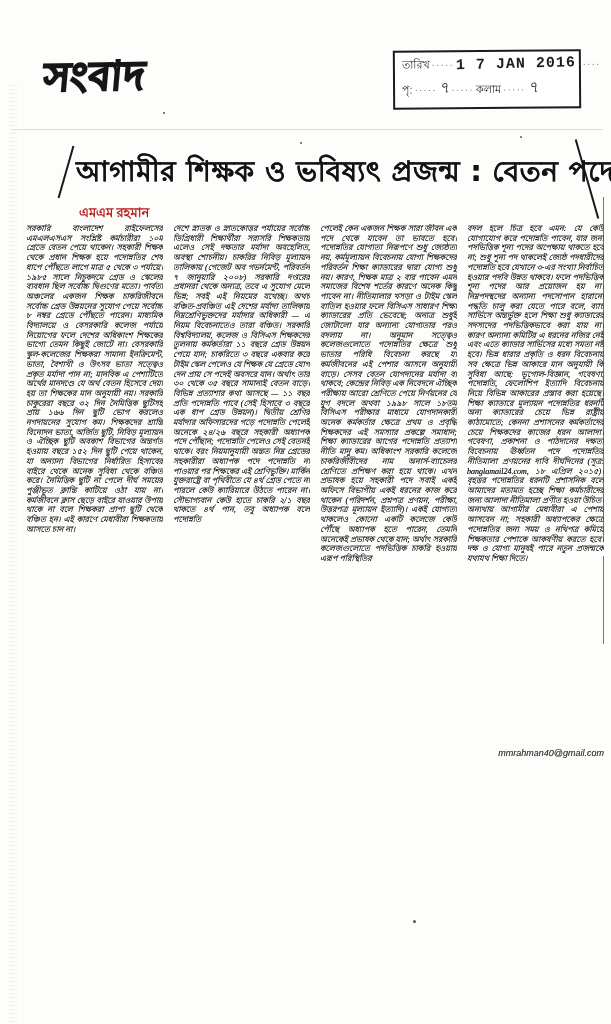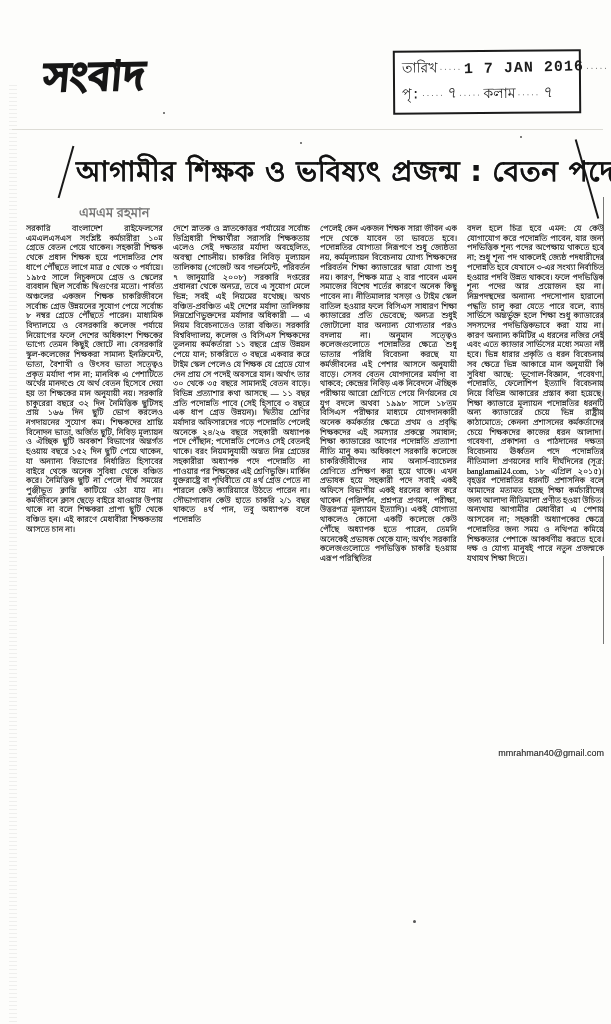--- a/index.html
+++ b/index.html
@@ -32,21 +32,21 @@
   }
   
   .stamp{
     position:absolute;left:393px;top:50px;width:170px;
     border:2.5px solid #1b1b1b;
     padding:4px 7px 5px 7px;
     background:#fff;
     transform:rotate(-.4deg);
   }
   .stamp-row{display:flex;align-items:baseline;white-space:nowrap;color:#222;}
-  .stamp-label{font-size:14px;font-family:Liberation Mono, monospace;}
+  .stamp-label{font-size:11px;font-family:Liberation Sans, sans-serif;}
   .leader{font-size:9px;letter-spacing:1.5px;color:#555;padding:0 2px;}
   .stamp-date{
     font-family:"Liberation Mono", monospace;font-weight:bold;
     font-size:15px;letter-spacing:1px;color:#1d1d1d;
     transform:rotate(-1deg);
   }
   .hand-num{
     font-family:"DejaVu Serif", serif;font-style:italic;
     font-size:16px;color:#222;transform:rotate(-6deg);display:inline-block;
   }
@@ -56,36 +56,37 @@
     font-family:"DejaVu Sans", sans-serif;
     font-size:28px;font-weight:bold;color:#131313;
     letter-spacing:.5px;white-space:nowrap;
     text-shadow:0 0 .6px rgba(0,0,0,.7);
   }
   .pen-mark{position:absolute;background:#181818;width:2px;}
   .mark-left{left:65px;top:145px;height:54px;transform:rotate(16deg);}
   .mark-right{left:586px;top:138px;height:82px;transform:rotate(-16deg);}
   .byline{
     position:absolute;left:79px;top:203px;
-    font-family:Liberation Sans, sans-serif;
-    font-size:13px;font-weight:bold;color:#737373;text-align:right;
+    font-family:Liberation Serif, serif;
+    font-size:13px;font-weight:bold;color:#b91c1c;text-align:right;
   }
   
   .article{
     position:absolute;left:26px;top:224px;width:578px;
     display:flex;gap:10px;
   }
   .col{
     width:137px;flex:0 0 137px;
     font-size:8px;line-height:9.7px;
     text-align:justify;
     color:#161616;
     overflow:hidden;
     text-shadow:0 0 .5px rgba(25,25,25,.8);
     word-break:break-word;
+    font-style:italic;
   }
   .col-1{height:524px;}
   .col-2{height:561px;}
   .col-3{height:575px;}
   .col-4-text{height:498px;overflow:hidden;}
   .email-line{
     margin-top:27px;text-align:right;
     font-family:"Liberation Sans", sans-serif;
     font-size:9px;color:#3a3a3a;
     text-shadow:0 0 .6px rgba(40,40,40,.6);

